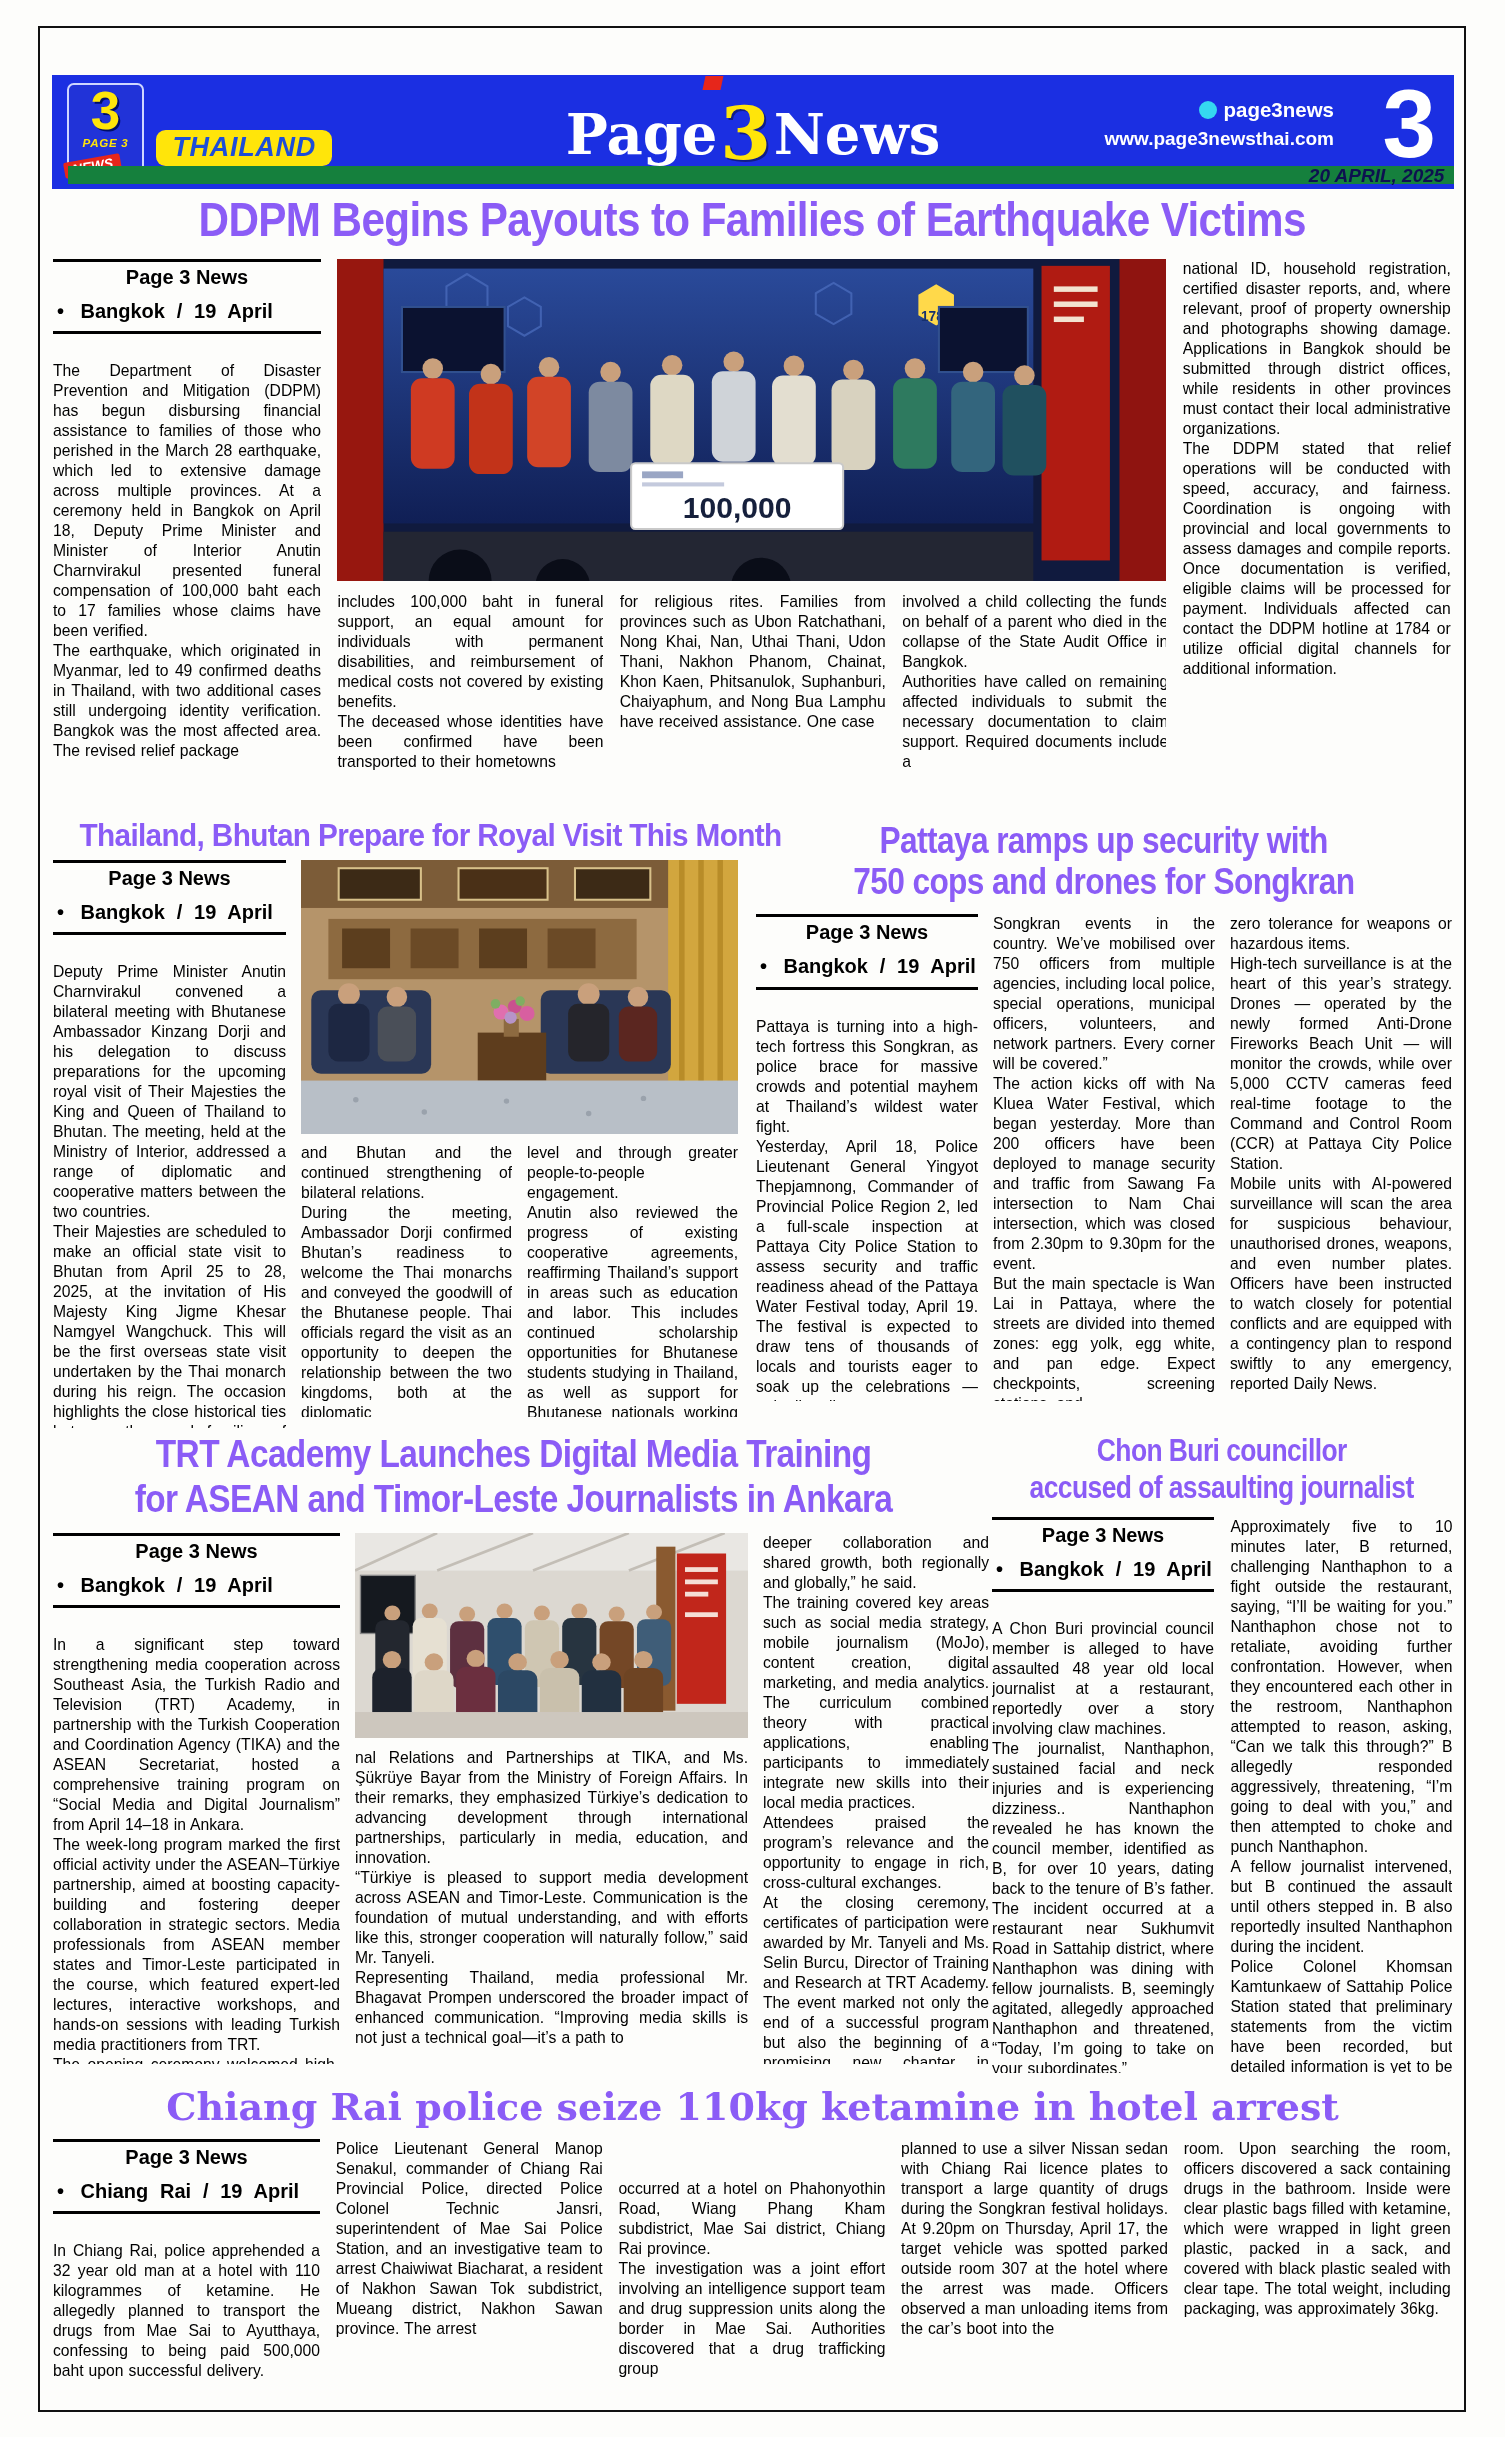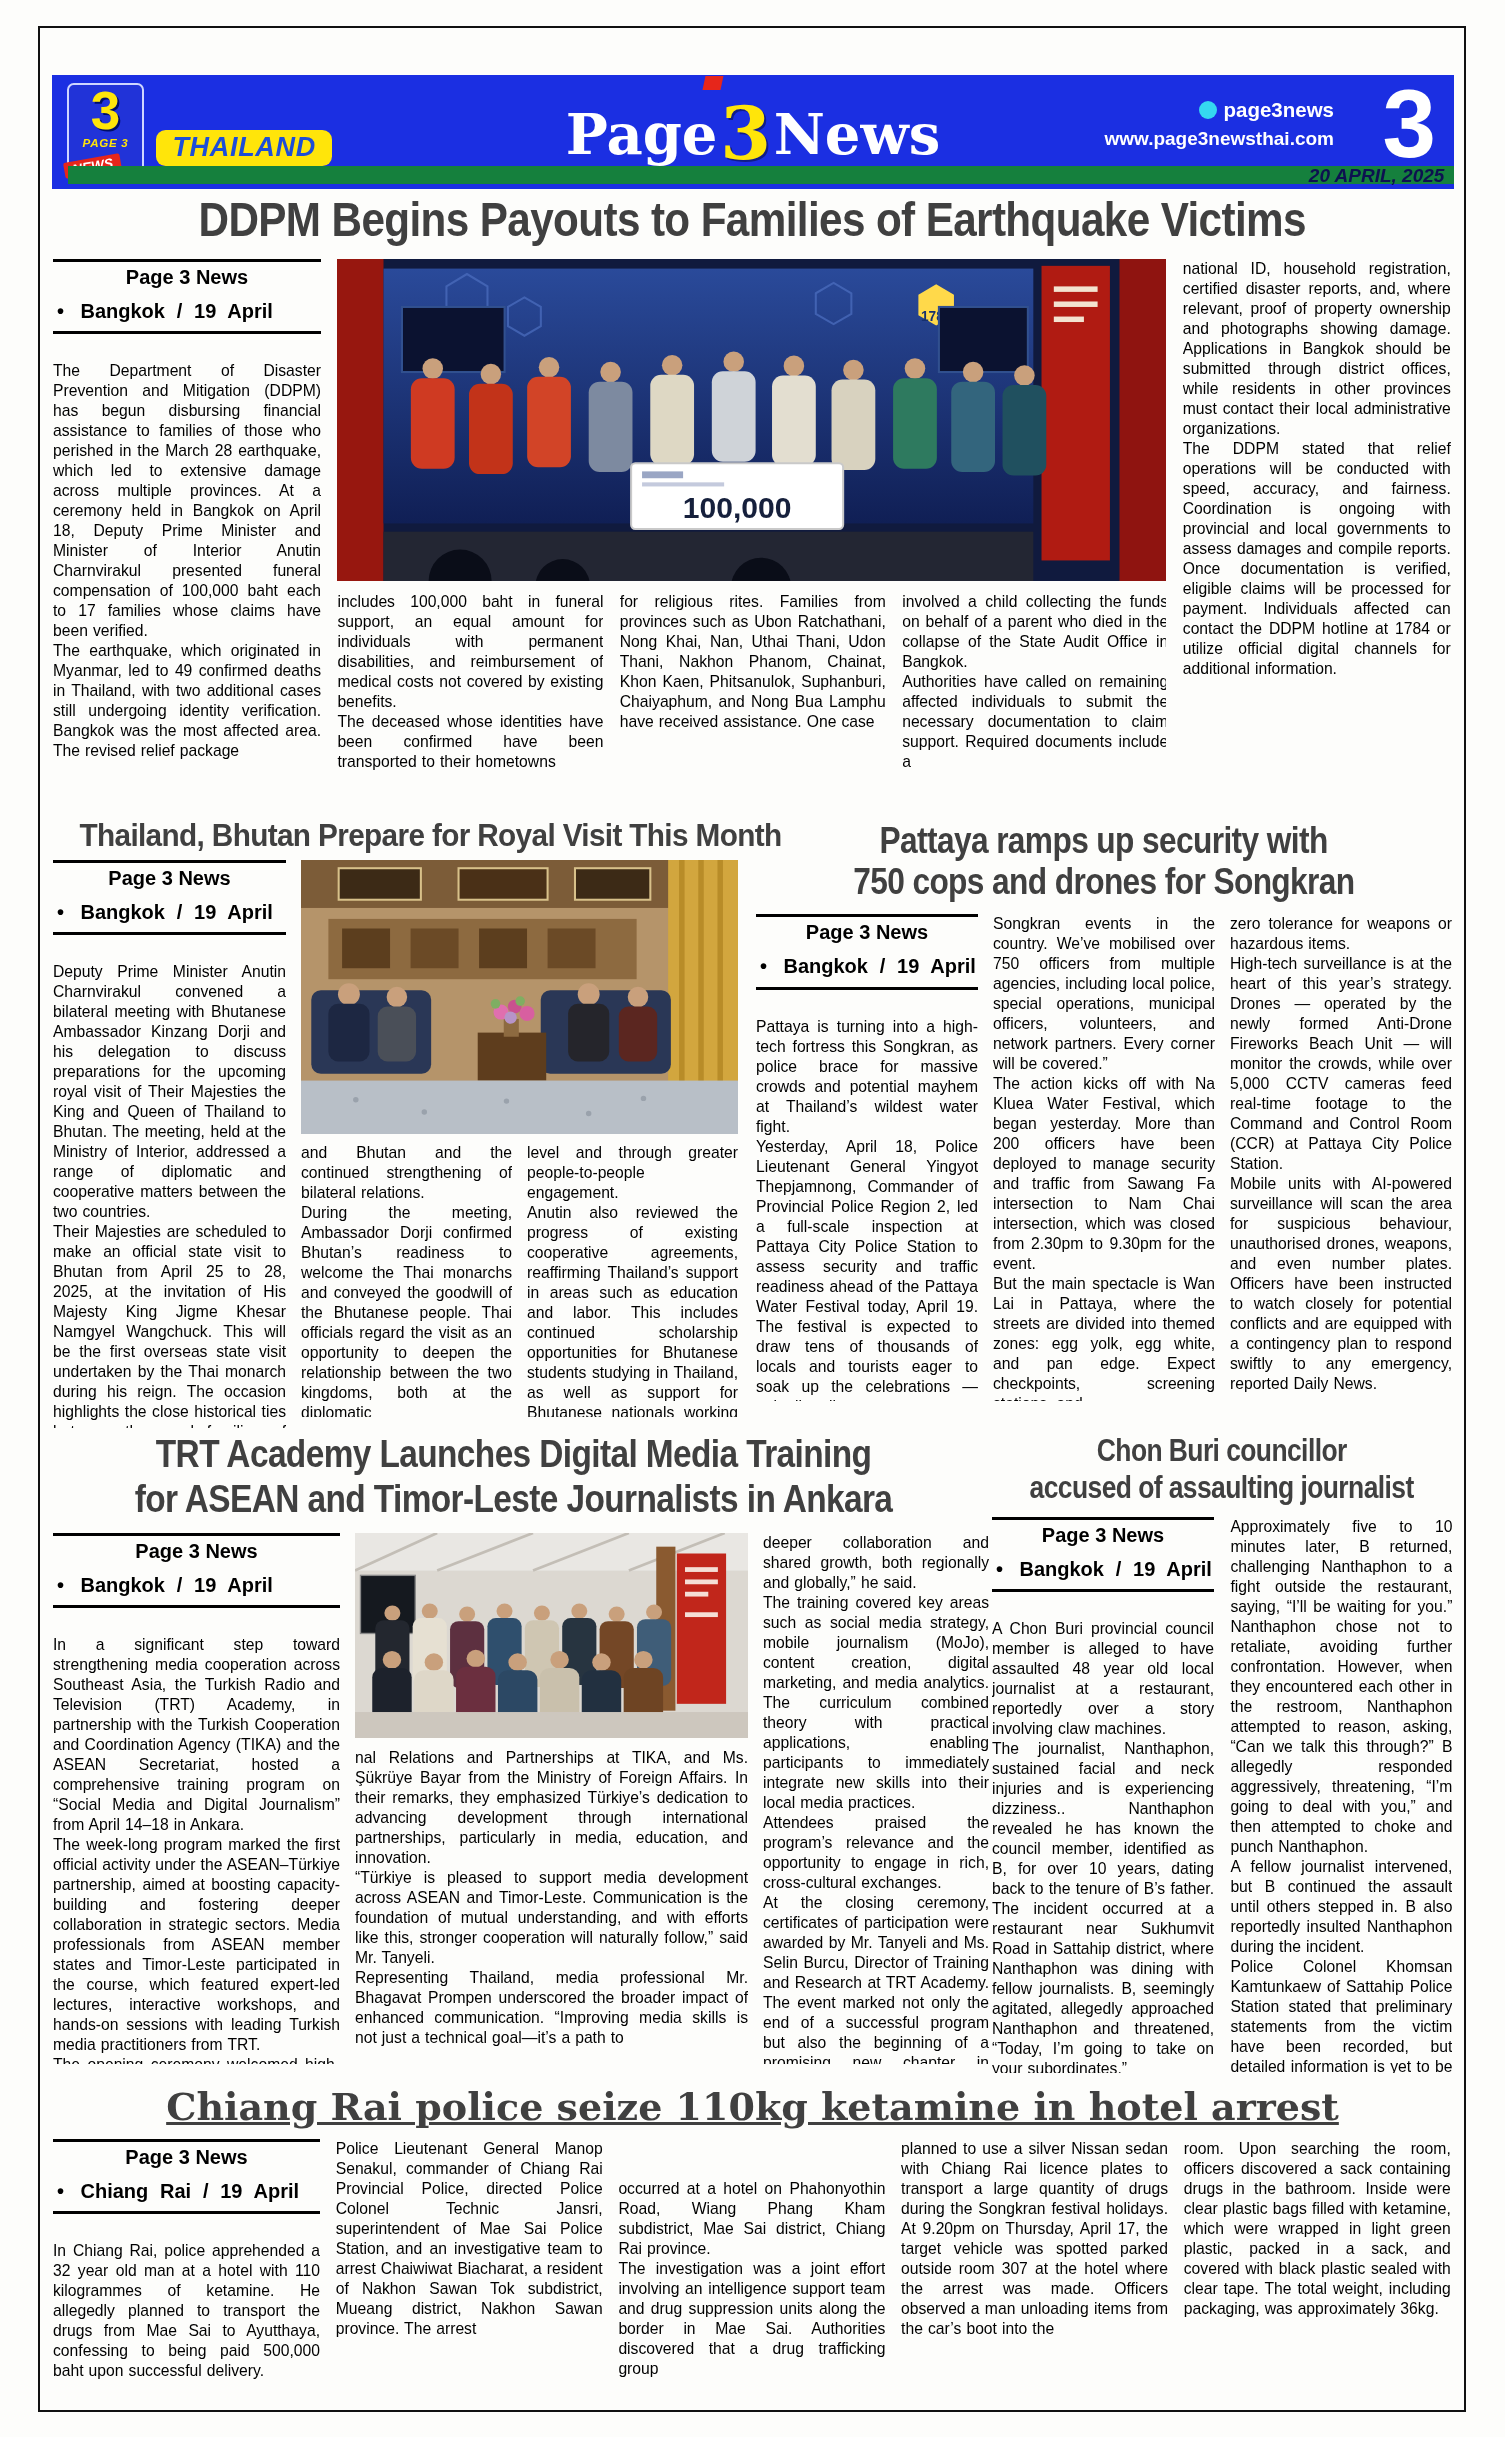--- a/index.html
+++ b/index.html
@@ -19,21 +19,21 @@
   .b-red{position:absolute;left:46.5%;top:1.4px;width:18px;height:13.7px;background:#e6261b;transform:skewX(-12deg);}
   .mh-right{position:absolute;right:120px;top:23px;text-align:right;color:#fff;}
   .social-row{font-size:20.5px;font-weight:bold;display:flex;align-items:center;gap:6.8px;justify-content:flex-end;}
   .dot{width:18px;height:18px;border-radius:50%;background:#35d8f0;display:inline-block;}
   .website{font-size:19px;font-weight:bold;margin-top:5.5px;}
   .big3{position:absolute;right:18px;top:1.4px;font-size:96px;font-weight:bold;color:#fff;line-height:96px;}
   .stripe{position:absolute;left:16px;right:0;bottom:5.5px;height:18px;background:#15803d;}
   .date{position:absolute;right:9.6px;top:0.7px;font-size:19px;font-weight:bold;font-style:italic;color:#0d1150;line-height:20.5px;}
 
   
-  .hl{font-weight:bold;color:#404040;text-align:center;text-decoration:underline;}
+  .hl{font-weight:bold;color:#8b5cf6;text-align:center;}
   .squeeze{display:inline-block;transform:scaleX(.88);transform-origin:center;white-space:nowrap;letter-spacing:-0.7px;}
   #hl1{position:absolute;left:53px;top:194px;width:1399px;font-size:48px;line-height:51px;}
   .hl-bhutan{font-size:32px;line-height:31.5px;}
   .hl-pattaya{font-size:36px;line-height:41px;}
   .hl-trt{font-size:38px;line-height:45px;margin-bottom:4.1px;}
   .hl-chon{font-size:31.5px;line-height:37px;}
   .hl-cr{font-family:"DejaVu Serif",serif;font-size:38px;line-height:42px;}
 
   
   .abs{position:absolute;}

